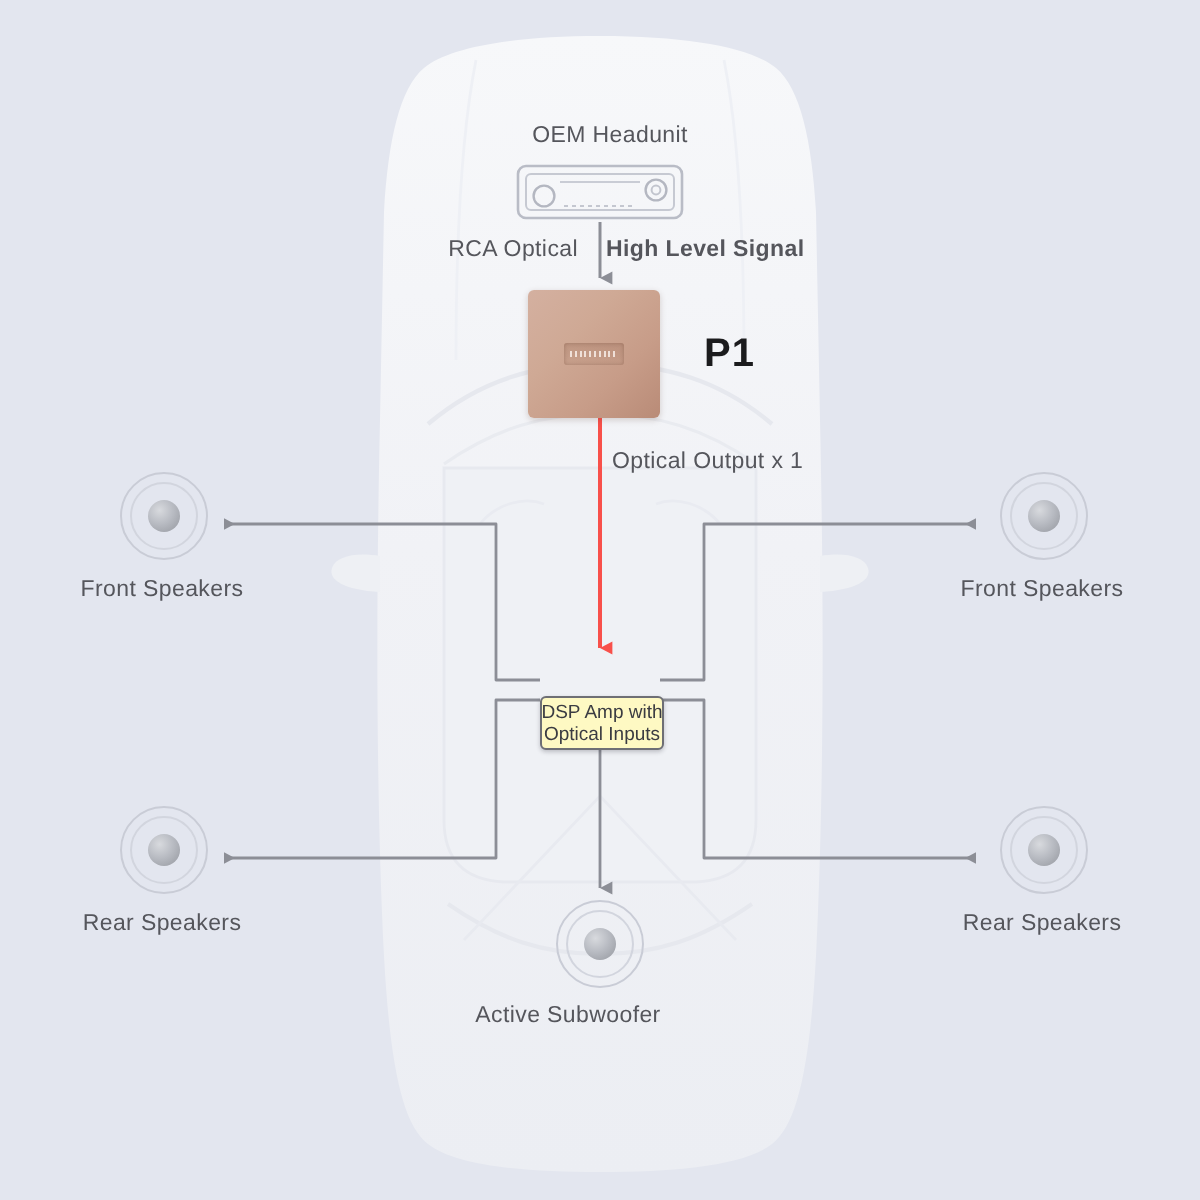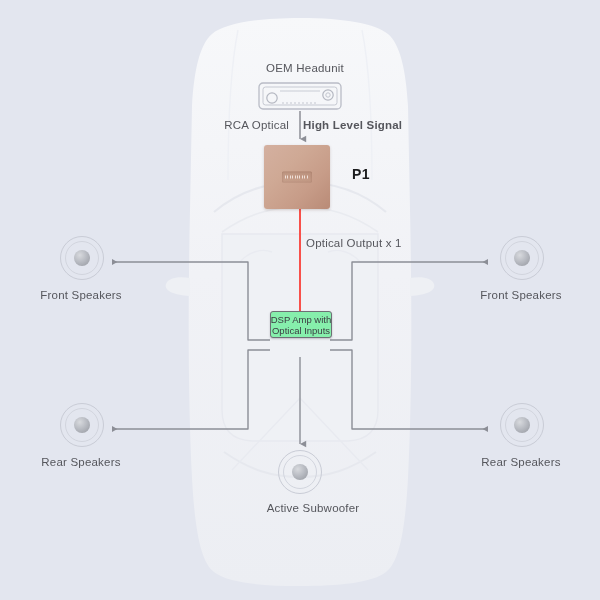--- a/index.html
+++ b/index.html
@@ -31,26 +31,26 @@
     color: #55565c;
     font-size: 11.5px;
     letter-spacing: 0.2px;
     white-space: nowrap;
   }
   .lbl.center { transform: translateX(-50%); }
 
   #oem-headunit-label { left: 305px; top: 62px; text-align: center; }
   #rca-signal-label   { left: 289px; top: 119px; transform: translateX(-100%); }
   #high-level-label   { left: 303px; top: 119px; font-weight: bold; }
-  #optical-output-label { left: 306px; top: 237px; }
+  #optical-output-label { left: 306px; top: 225px; }
   #front-left-label   { left: 81px;  top: 289px; }
   #front-right-label  { left: 521px; top: 289px; }
   #rear-left-label    { left: 81px;  top: 456px; }
   #rear-right-label   { left: 521px; top: 456px; }
-  #subwoofer-label    { left: 313px; top: 502px; }
+  #subwoofer-label    { left: 284px; top: 502px; }
 
   
   #p1-device {
     position: absolute;
     left: 264px;
     top: 145px;
     width: 66px;
     height: 64px;
     border-radius: 3px;
     background: linear-gradient(135deg, #d4b0a0 0%, #cfa995 35%, #c79c88 68%, #b98b77 100%);
@@ -75,43 +75,43 @@
     width: 24px;
     height: 3px;
     background: repeating-linear-gradient(90deg,
         rgba(255,248,244,0.75) 0 1px,
         rgba(255,248,244,0) 1px 2.4px);
   }
   #p1-name {
     position: absolute;
     left: 352px;
     top: 166px;
-    font-size: 14px;
+    font-size: 20px;
     font-weight: bold;
     color: #1b1b1d;
     letter-spacing: 0.5px;
   }
 
   
   #oem-headunit-icon {
     position: absolute;
     left: 258px;
     top: 82px;
     width: 84px;
     height: 28px;
   }
 
   
   #dsp-amp-box {
     position: absolute;
     left: 270px;
-    top: 311px;
+    top: 348px;
     width: 60px;
     height: 25px;
-    background: #86efac;
+    background: #fef9c3;
     border: 1px solid #6e6f75;
     border-radius: 3px;
     box-shadow: 0 1px 2px rgba(40,40,50,0.25);
   }
   #dsp-amp-label {
     position: absolute;
     left: 50%;
     top: 50%;
     transform: translate(-50%, -50%);
     width: 74px;

